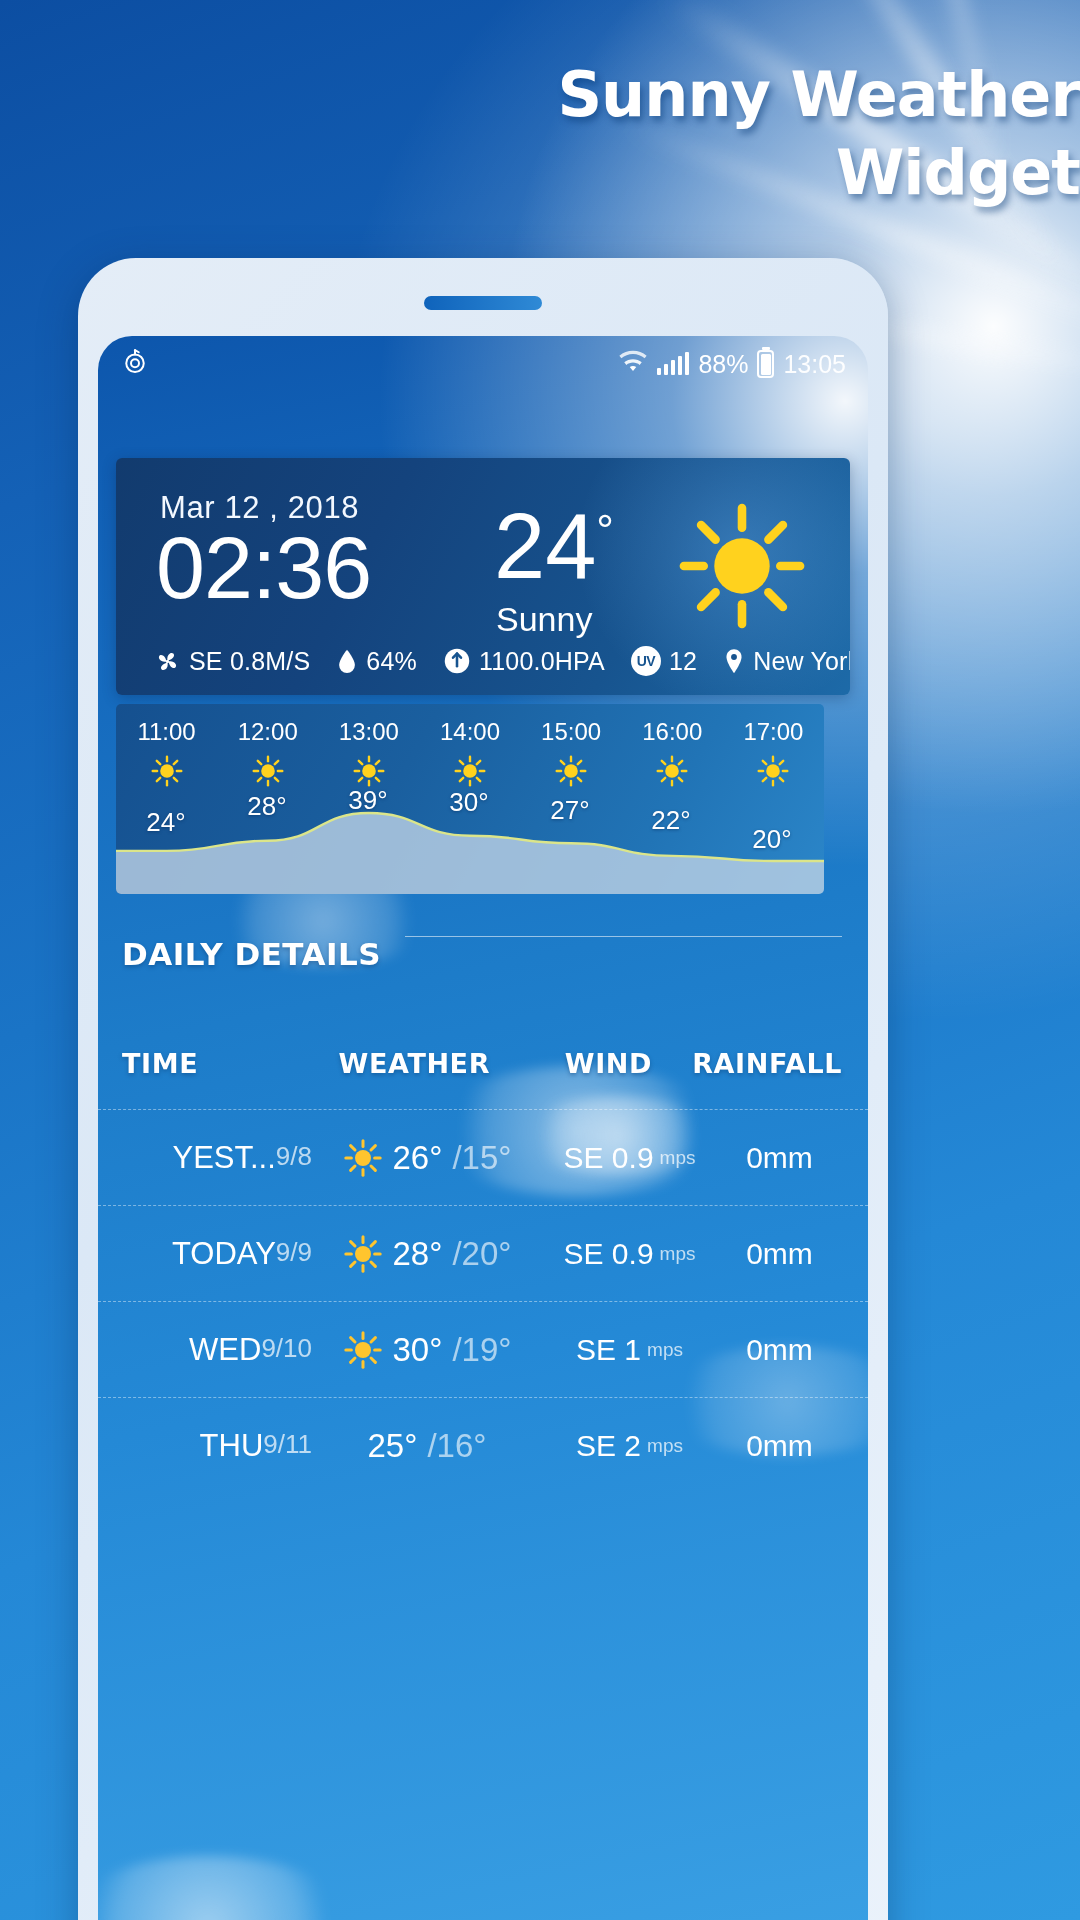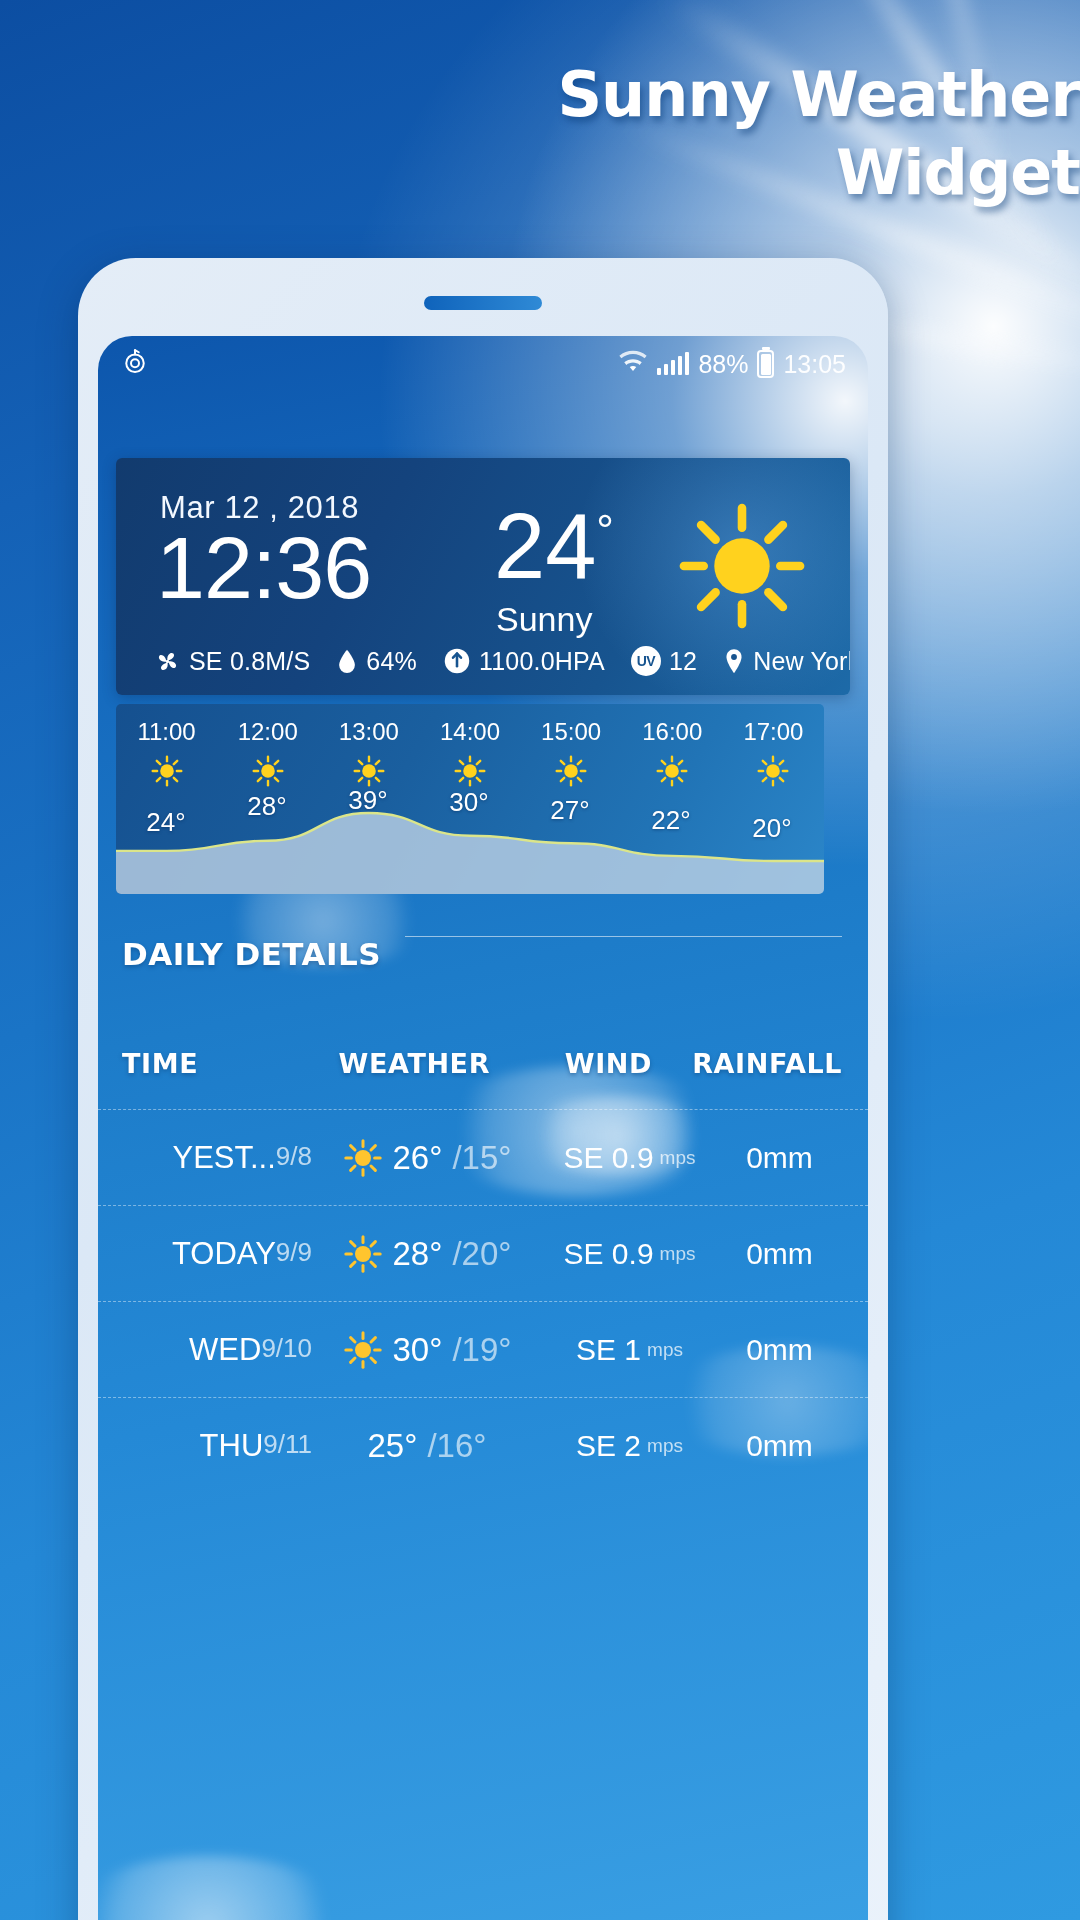--- a/index.html
+++ b/index.html
@@ -407,21 +407,21 @@
           <span class="sb-text">88%</span>
           <span class="battery"></span>
           <span class="sb-text sb-time">13:05</span>
         </span>
       </div>
 
       <div id="widget-card">
         <div class="sheen"></div>
 
         <div class="wc-date">Mar 12 , 2018</div>
-        <div class="wc-clock">12:36</div>
+        <div class="wc-clock">02:36</div>
 
         <div class="wc-temp">
           <span>24</span><sup>°</sup>
         </div>
         <div class="wc-cond">Sunny</div>
 
         <svg class="wc-sun" viewBox="0 0 100 100">
           <circle cx="50" cy="50" r="21" fill="#ffd21e"></circle>
           <g stroke="#ffd21e" stroke-width="6.5" stroke-linecap="round">
             <line x1="50" y1="6" x2="50" y2="21"></line>
@@ -601,21 +601,21 @@
           <path id="curve-fill" fill="#b9cfe4" fill-opacity="0.82" d="M 0 76.9 L 50.6 76.9 C 101.1 76.9, 101.1 66.8, 151.7 66.8 C 202.3 66.8, 202.3 39.0, 252.9 39.0 C 303.4 39.0, 303.4 61.7, 354.0 61.7 C 404.6 61.7, 404.6 69.3, 455.1 69.3 C 505.7 69.3, 505.7 81.9, 556.3 81.9 C 606.9 81.9, 606.9 87.0, 657.4 87.0 L 708 87.0 L 708 120 L 0 120 Z"></path>
           <path id="curve-line" fill="none" stroke="#dbe58a" stroke-width="2.4" d="M 0 76.9 L 50.6 76.9 C 101.1 76.9, 101.1 66.8, 151.7 66.8 C 202.3 66.8, 202.3 39.0, 252.9 39.0 C 303.4 39.0, 303.4 61.7, 354.0 61.7 C 404.6 61.7, 404.6 69.3, 455.1 69.3 C 505.7 69.3, 505.7 81.9, 556.3 81.9 C 606.9 81.9, 606.9 87.0, 657.4 87.0 L 708 87.0"></path>
         </svg>
 
         <span class="hour-temp" style="left:50px;  bottom:56px;">24°</span>
         <span class="hour-temp" style="left:151px; bottom:72px;">28°</span>
         <span class="hour-temp" style="left:252px; bottom:78px;">39°</span>
         <span class="hour-temp" style="left:353px; bottom:76px;">30°</span>
         <span class="hour-temp" style="left:454px; bottom:68px;">27°</span>
         <span class="hour-temp" style="left:555px; bottom:58px;">22°</span>
-        <span class="hour-temp" style="left:656px; bottom:50px;">20°</span>
+        <span class="hour-temp" style="left:656px; bottom:39px;">20°</span>
       </div>
 
       <div id="daily">
 
         <div id="daily-head">
           <span id="daily-title">DAILY DETAILS</span>
           <span id="daily-rule"></span>
         </div>
 
         <div id="col-head">

